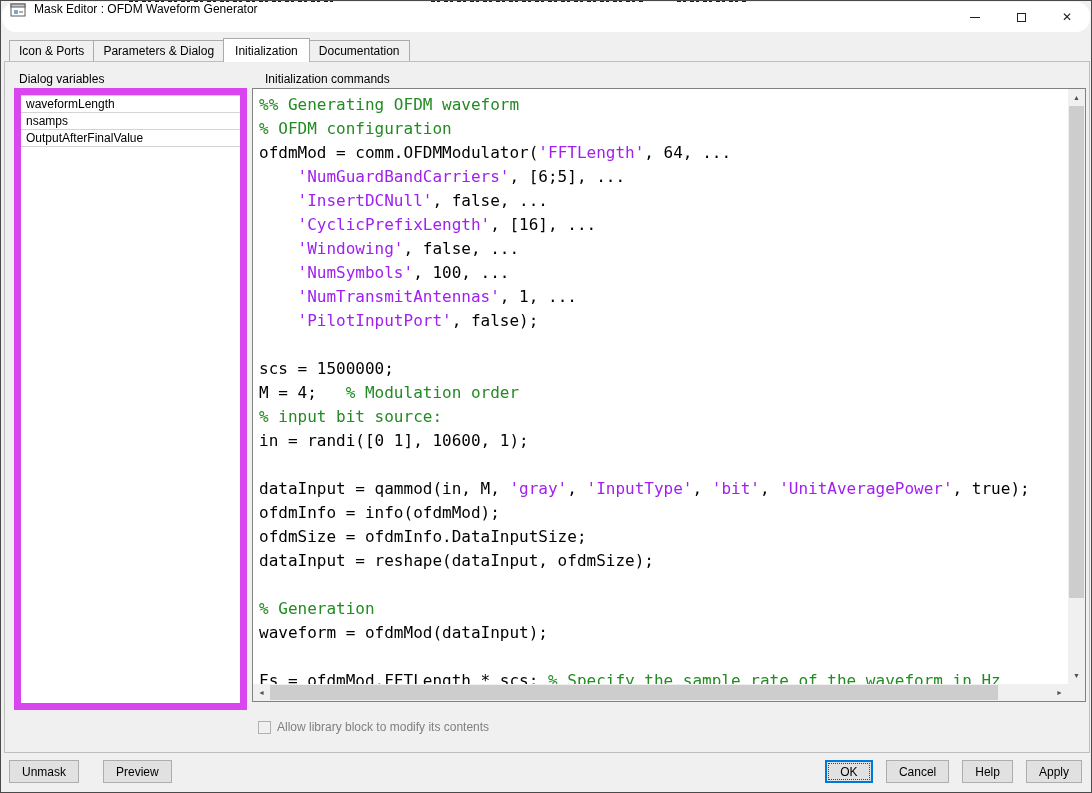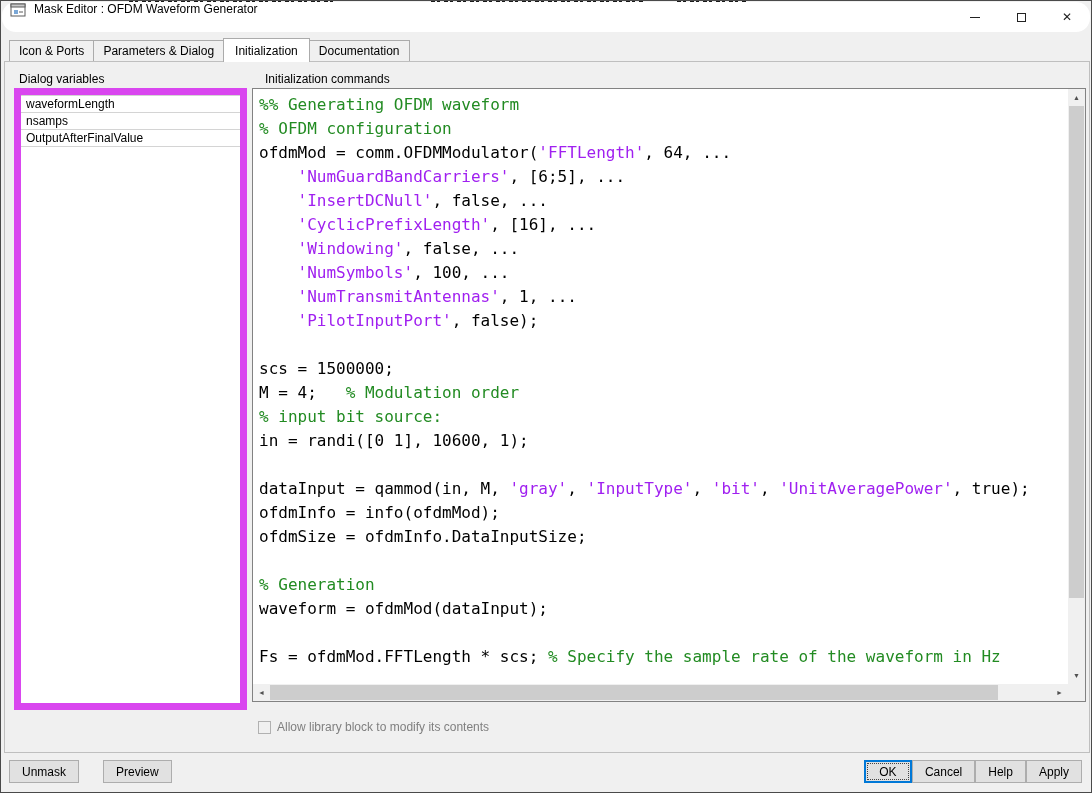--- a/index.html
+++ b/index.html
@@ -67,21 +67,21 @@
   .hthumb { position:absolute; top:1px; bottom:1px; left:17px; width:728px; background:#cdcdcd; }
 
   .libcheck-row { position:absolute; left:253px; top:658px; display:flex; align-items:center; }
   .checkbox { width:13px; height:13px; background:#f0f0f0; border:1px solid #b1b1b1; display:inline-block; }
   .checkbox-label { font-size:12px; color:#7f7f7f; margin-left:6px; }
 
   
   .footer { position:absolute; left:0; right:0; bottom:0; height:41px; display:flex; align-items:center; }
   .btn-group { display:flex; align-items:center; }
   .btn-group.left { position:absolute; left:8px; gap:24px; }
-  .btn-group.right { position:absolute; right:9px; }
+  .btn-group.right { position:absolute; right:9px; gap:13px; }
   .btn {
     height:23px; min-width:48px; padding:0 12px; font-size:12px; color:#000;
     font-family:"Liberation Sans", sans-serif;
     background:#e1e1e1; border:1px solid #adadad; cursor:default;
   }
   .btn.default { border:1px solid var(--accent-color,#0078D7); box-shadow:0 0 0 1px var(--accent-color,#0078D7) inset; outline:1px dotted #444; outline-offset:-4px; }
 </style>
 </head>
 <body>
 
@@ -144,20 +144,21 @@
           <div class="code-line"><span class="tk-plain">    </span><span class="tk-string">'PilotInputPort'</span><span class="tk-plain">, false);</span></div>
           <div class="code-line"></div>
           <div class="code-line"><span class="tk-plain">scs = 1500000;</span></div>
           <div class="code-line"><span class="tk-plain">M = 4;   </span><span class="tk-comment">% Modulation order</span></div>
           <div class="code-line"><span class="tk-comment">% input bit source:</span></div>
           <div class="code-line"><span class="tk-plain">in = randi([0 1], 10600, 1);</span></div>
           <div class="code-line"></div>
           <div class="code-line"><span class="tk-plain">dataInput = qammod(in, M, </span><span class="tk-string">'gray'</span><span class="tk-plain">, </span><span class="tk-string">'InputType'</span><span class="tk-plain">, </span><span class="tk-string">'bit'</span><span class="tk-plain">, </span><span class="tk-string">'UnitAveragePower'</span><span class="tk-plain">, true);</span></div>
           <div class="code-line"><span class="tk-plain">ofdmInfo = info(ofdmMod);</span></div>
           <div class="code-line"><span class="tk-plain">ofdmSize = ofdmInfo.DataInputSize;</span></div>
+          <div class="code-line"><span class="tk-plain">dataInput = reshape(dataInput, ofdmSize);</span></div>
           <div class="code-line"></div>
           <div class="code-line"><span class="tk-comment">% Generation</span></div>
           <div class="code-line"><span class="tk-plain">waveform = ofdmMod(dataInput);</span></div>
           <div class="code-line"></div>
           <div class="code-line"><span class="tk-plain">Fs = ofdmMod.FFTLength * scs; </span><span class="tk-comment">% Specify the sample rate of the waveform in Hz</span></div>
         </div>
 
       <div class="vscroll">
         <div class="sb-btn up">▲</div>
         <div class="vthumb"></div>

